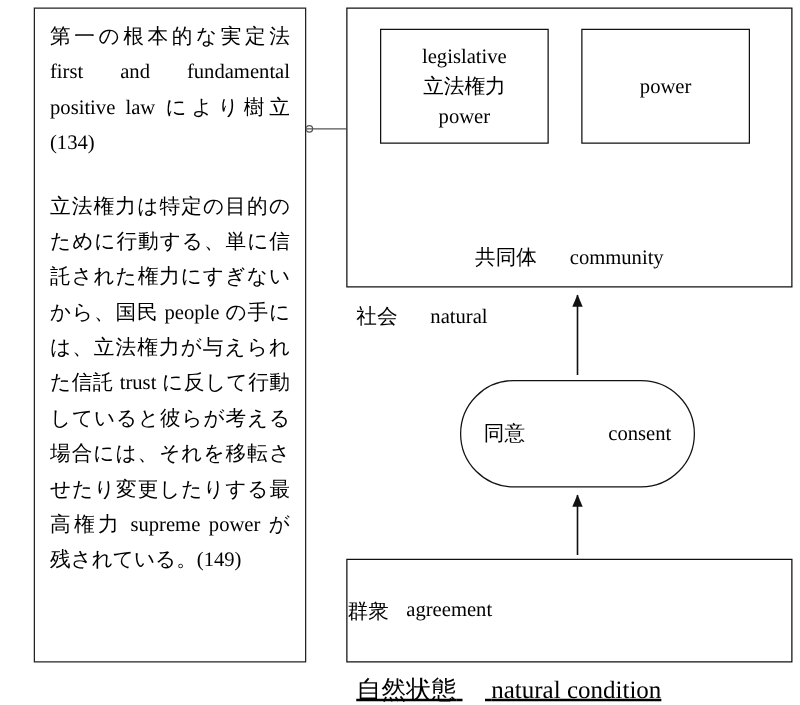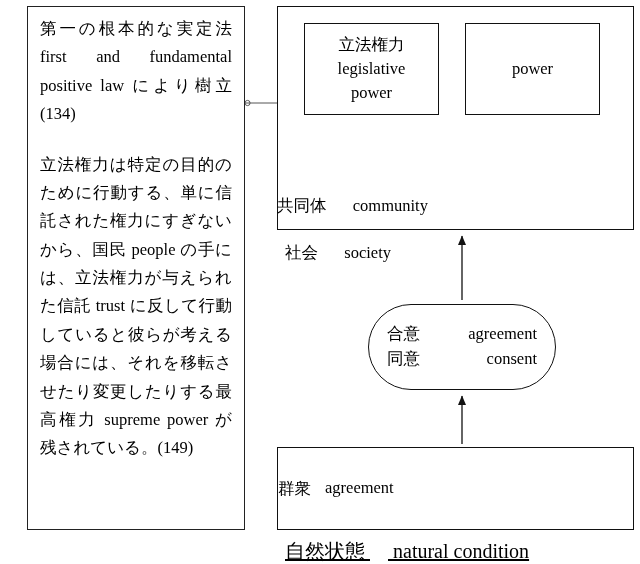--- a/index.html
+++ b/index.html
@@ -80,20 +80,21 @@
     width: 135px;
     height: 92px;
   }
   .power-line { white-space: nowrap; }
 
   .community-label {
     position: absolute;
     left: 277px;
     top: 195px;
     width: 357px;
+    text-align: center;
     font-size: 16.5px;
   }
   .society-label {
     position: absolute;
     left: 285px;
     top: 242px;
     font-size: 16.5px;
   }
 
   .agreement-box {
@@ -170,46 +171,42 @@
 </svg>
 
 <div class="note-box">
   <p class="note-par first">第一の根本的な実定法 first and fundamental positive law により樹立 (134)</p>
   <p class="note-par second">立法権力は特定の目的のために行動する、単に信託された権力にすぎないから、国民 people の手には、立法権力が与えられた信託 trust に反して行動していると彼らが考える場合には、それを移転させたり変更したりする最高権力 supreme power が残されている。(149)</p>
 </div>
 
 <div class="society-box"></div>
 
 <div class="power-box legislative">
+  <span class="power-line">legislative</span>
   <span class="power-line">立法権力</span>
-  <span class="power-line">legislative</span>
   <span class="power-line">power</span>
 </div>
 
 <div class="power-box executive">
   <span class="power-line">power</span>
 </div>
 
 <div class="community-label">
   <span>共同体</span>
   <span style="display:inline-block;width:18px"></span>
   <span>community</span>
 </div>
 
 <div class="society-label">
   <span>社会</span>
   <span style="display:inline-block;width:18px"></span>
-  <span>society</span>
+  <span>natural</span>
 </div>
 
 <div class="agreement-box">
-  <div class="agreement-row">
-    <span>合意</span>
-    <span>agreement</span>
-  </div>
   <div class="agreement-row">
     <span>同意</span>
     <span>consent</span>
   </div>
 </div>
 
 <div class="multitude-box">
   <div class="multitude-inner">
     <span>群衆</span>
     <span>agreement</span>

